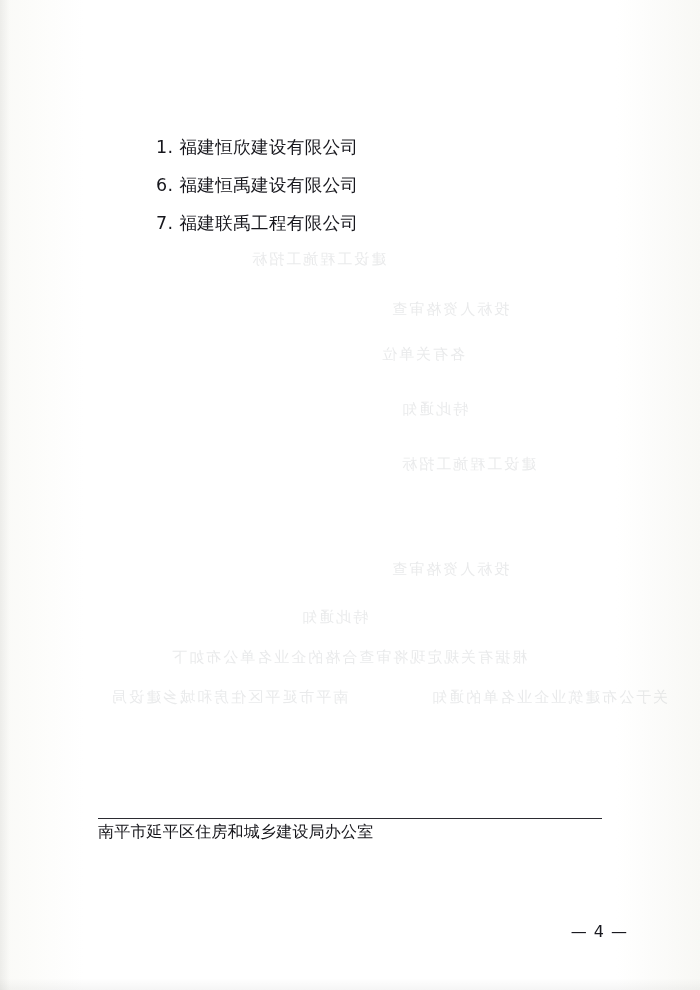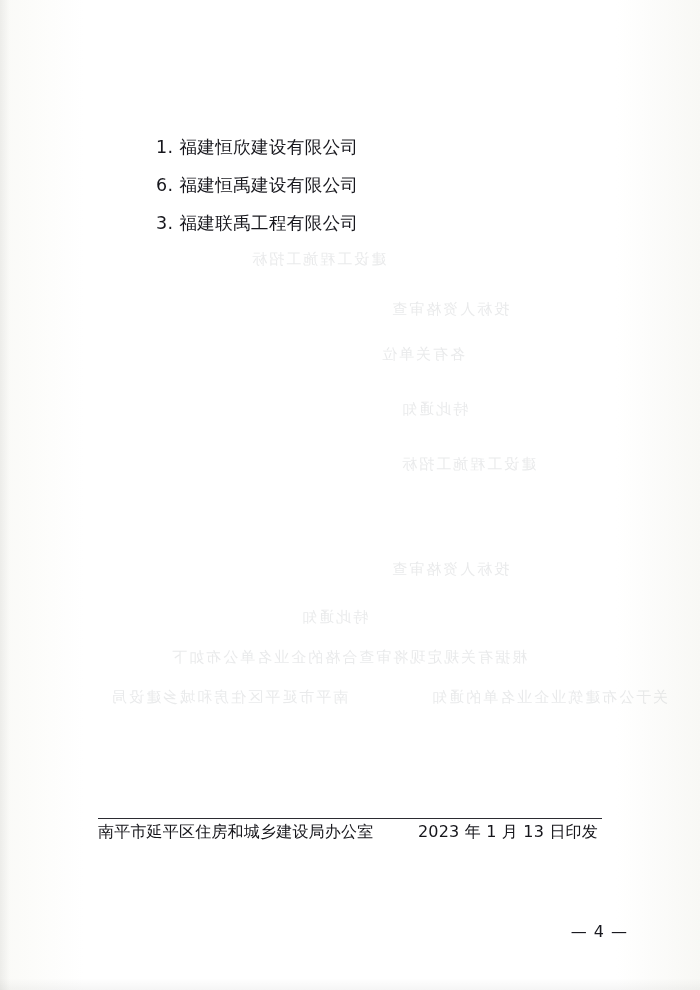--- a/index.html
+++ b/index.html
@@ -150,24 +150,23 @@
     <div class="bleed" style="left:400px; top:455px; font-size:15px;">建设工程施工招标</div>
     <div class="bleed" style="left:390px; top:560px; font-size:15px;">投标人资格审查</div>
     <div class="bleed" style="left:300px; top:608px; font-size:15px;">特此通知</div>
     <div class="bleed" style="left:170px; top:648px; font-size:15px;">根据有关规定现将审查合格的企业名单公布如下</div>
     <div class="bleed" style="left:110px; top:688px; font-size:15px;">南平市延平区住房和城乡建设局</div>
     <div class="bleed" style="left:430px; top:688px; font-size:15px;">关于公布建筑业企业名单的通知</div>
 
     <div class="company-list">
       <div class="company-item">1. 福建恒欣建设有限公司</div>
       <div class="company-item">6. 福建恒禹建设有限公司</div>
-      <div class="company-item">3. 福建联禹工程有限公司</div>
+      <div class="company-item">7. 福建联禹工程有限公司</div>
     </div>
 
     <div class="footer-rule"></div>
     <div class="footer-row">
       <div class="footer-office">南平市延平区住房和城乡建设局办公室</div>
-      <div class="footer-date">2023 年 1 月 13 日印发</div>
     </div>
 
     <div class="page-number">— 4 —</div>
   </div>
 </div>
 
 </body></html>

